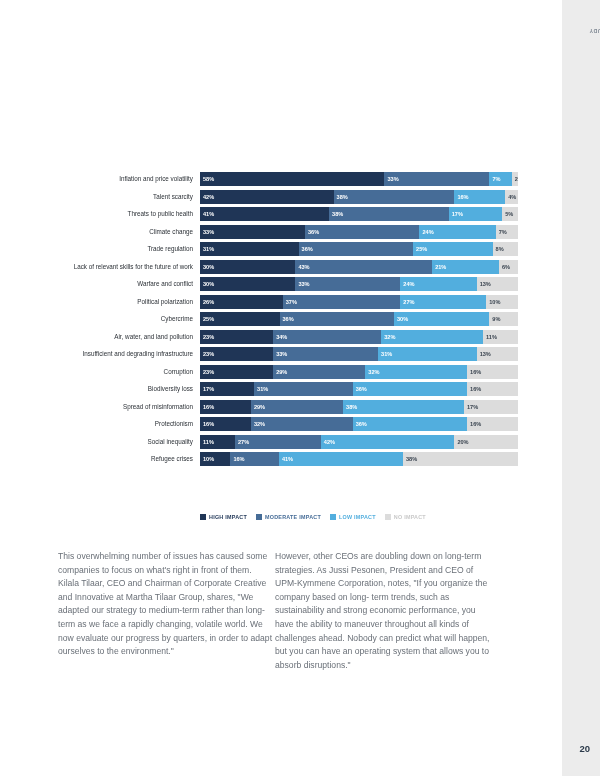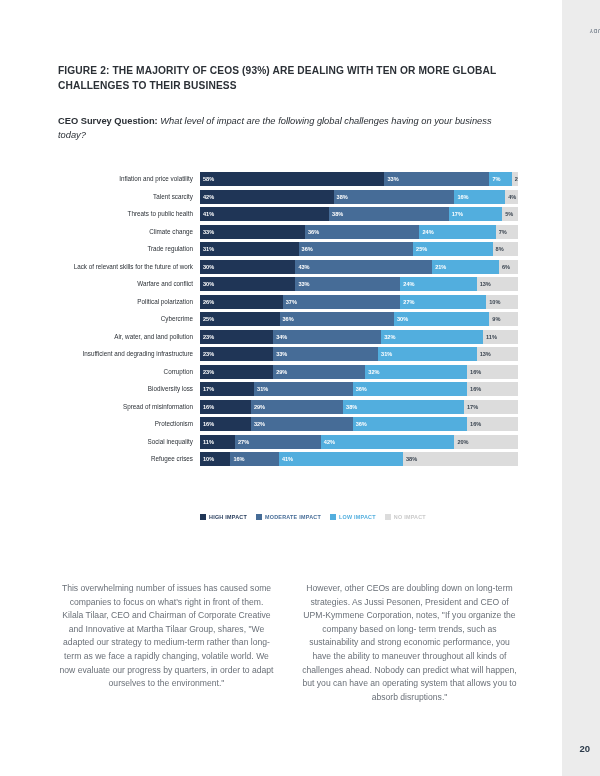--- a/index.html
+++ b/index.html
@@ -69,45 +69,40 @@
   .legend-item{display:flex;align-items:center;gap:3px;}
   .swatch{width:6px;height:6px;display:inline-block;}
   .legend-label{font-size:5.4px;font-weight:bold;letter-spacing:.25px;}
   .lg0 .swatch{background:#1f3556;} .lg0 .legend-label{color:#1f3556;}
   .lg1 .swatch{background:#466c97;} .lg1 .legend-label{color:#466c97;}
   .lg2 .swatch{background:#52aede;} .lg2 .legend-label{color:#52aede;}
   .lg3 .swatch{background:#dcdcdc;} .lg3 .legend-label{color:#c9c9c9;}
 
   
   .body-cols{
-    position:absolute;left:58px;top:582px;width:460px;
-    display:flex;gap:26px;text-align:center;
+    position:absolute;left:58px;top:550px;width:460px;
+    display:flex;
   }
   .col{
     width:217px;font-size:8.6px;line-height:13.6px;
     color:#6a7078;
   }
 </style>
 </head>
 <body>
 
 <div class="page">
 
   <div class="sidebar">
     <div class="sidebar-text">THE 12TH UNITED NATIONS GLOBAL COMPACT-ACCENTURE CEO STUDY</div>
   </div>
 
   <div class="page-number">20</div>
 
-  <div class="fig-title">FIGURE 2: THE MAJORITY OF CEOS (93%) ARE DEALING WITH TEN OR MORE GLOBAL CHALLENGES TO THEIR BUSINESS</div>
-
-  <div class="survey-q">
-    <span class="lead">CEO Survey Question:</span>
-    <span class="qtext">What level of impact are the following global challenges having on your business today?</span>
-  </div>
+
 
   <div class="chart">
       <div class="row">
         <div class="row-label">Inflation and price volatility</div>
         <div class="bar">
           <div class="seg s0" style="width: 58%;">58%</div>
           <div class="seg s1" style="width: 33%;">33%</div>
           <div class="seg s2" style="width: 7%;">7%</div>
           <div class="seg s3" style="width: 2%;">2%</div>
         </div>

